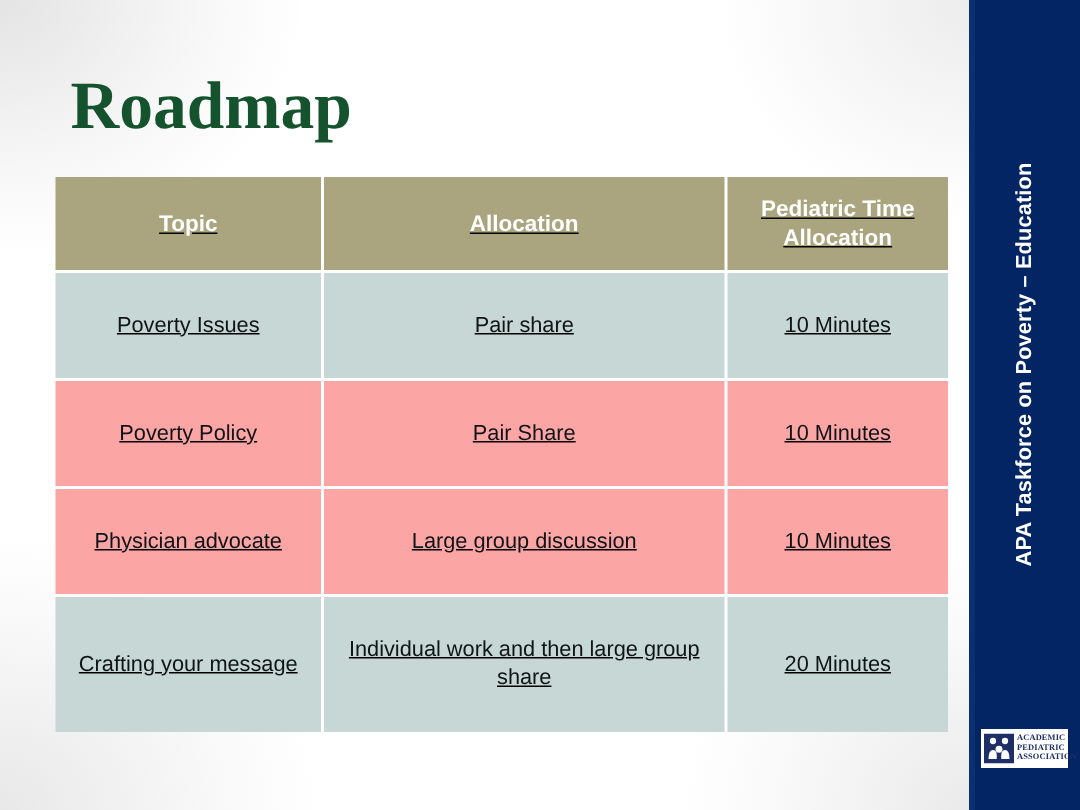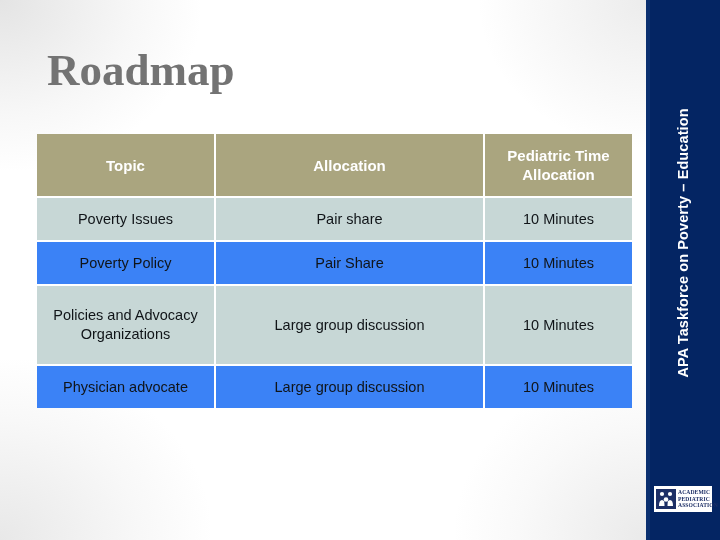--- a/index.html
+++ b/index.html
@@ -19,39 +19,40 @@
     background:radial-gradient(ellipse at 100% 100%, rgba(150,150,150,.20) 0%, rgba(180,180,180,.08) 48%, rgba(255,255,255,0) 72%);
     pointer-events:none;}
   .bg-vignette-tr{position:absolute;right:74px;top:0;width:170px;height:150px;
     background:radial-gradient(ellipse at 100% 0%, rgba(150,150,150,.18) 0%, rgba(255,255,255,0) 70%);
     pointer-events:none;}
 
   .slide-title{
     position:absolute;left:47px;top:44px;
     font-family:"Liberation Serif",serif;
     font-size:45px;line-height:52px;font-weight:700;
-    color:#737373;letter-spacing:0px;white-space:nowrap;
+    color:#14532d;letter-spacing:0px;white-space:nowrap;
   }
 
   .roadmap-table{
-    position:absolute;left:35px;top:132px;width:597px;
+    position:absolute;left:35px;top:116px;width:597px;
     border-collapse:separate;border-spacing:2px 2px;
     table-layout:fixed;
+    text-decoration:underline;
   }
   .roadmap-table td,.roadmap-table th{
     padding:0;margin:0;vertical-align:middle;text-align:center;
     font-size:14.5px;line-height:19px;color:#101418;font-weight:400;
   }
   th.hdr{
     background:#aaa57f;color:#ffffff;font-weight:600;
     font-size:15px;line-height:19px;height:54px;padding:4px 6px;
   }
-  td.cell{padding:8px 7px;}
+  td.cell{padding:22px 7px;}
   tr.band-blue td.cell{background:#c7d7d6;}
-  tr.band-light td.cell{background:#3b82f6;}
+  tr.band-light td.cell{background:#fca5a5;}
   tr.r1 td.cell{height:26px;}
   tr.r2 td.cell{height:26px;}
   tr.r3 td.cell{height:62px;}
   tr.r4 td.cell{height:26px;}
   tr.r5 td.cell{height:46px;}
 
   .side-bar{
     position:absolute;right:0;top:0;width:74px;height:540px;
     background:#042563;
   }
@@ -108,29 +109,29 @@
     <tr class="band-blue r1">
       <td class="cell">Poverty Issues</td>
       <td class="cell">Pair share</td>
       <td class="cell">10 Minutes</td>
     </tr>
     <tr class="band-light r2">
       <td class="cell">Poverty Policy</td>
       <td class="cell">Pair Share</td>
       <td class="cell">10 Minutes</td>
     </tr>
-    <tr class="band-blue r3">
-      <td class="cell">Policies and Advocacy Organizations</td>
-      <td class="cell">Large group discussion</td>
-      <td class="cell">10 Minutes</td>
-    </tr>
     <tr class="band-light r4">
       <td class="cell">Physician advocate</td>
       <td class="cell">Large group discussion</td>
       <td class="cell">10 Minutes</td>
+    </tr>
+    <tr class="band-blue r5">
+      <td class="cell">Crafting your message</td>
+      <td class="cell">Individual work and then large group share</td>
+      <td class="cell">20 Minutes</td>
     </tr>
   </tbody>
 </table>
 
 <div class="side-bar">
   <div class="side-bar-edge"></div>
   <div class="side-label">APA Taskforce on Poverty – Education</div>
 
   <div class="apa-logo">
     <svg class="apa-mark" viewBox="0 0 40 40">

